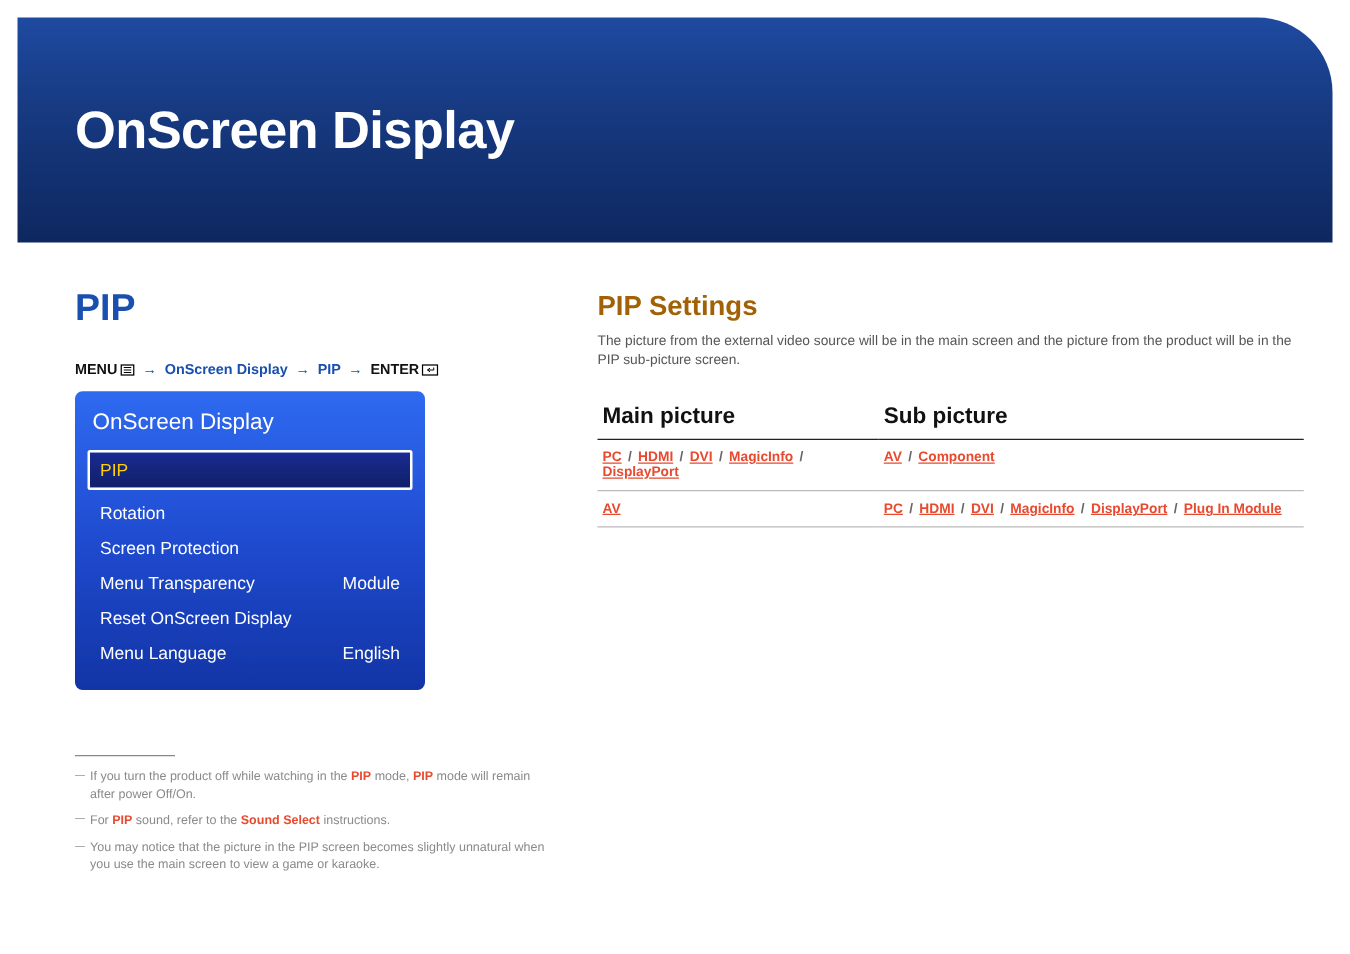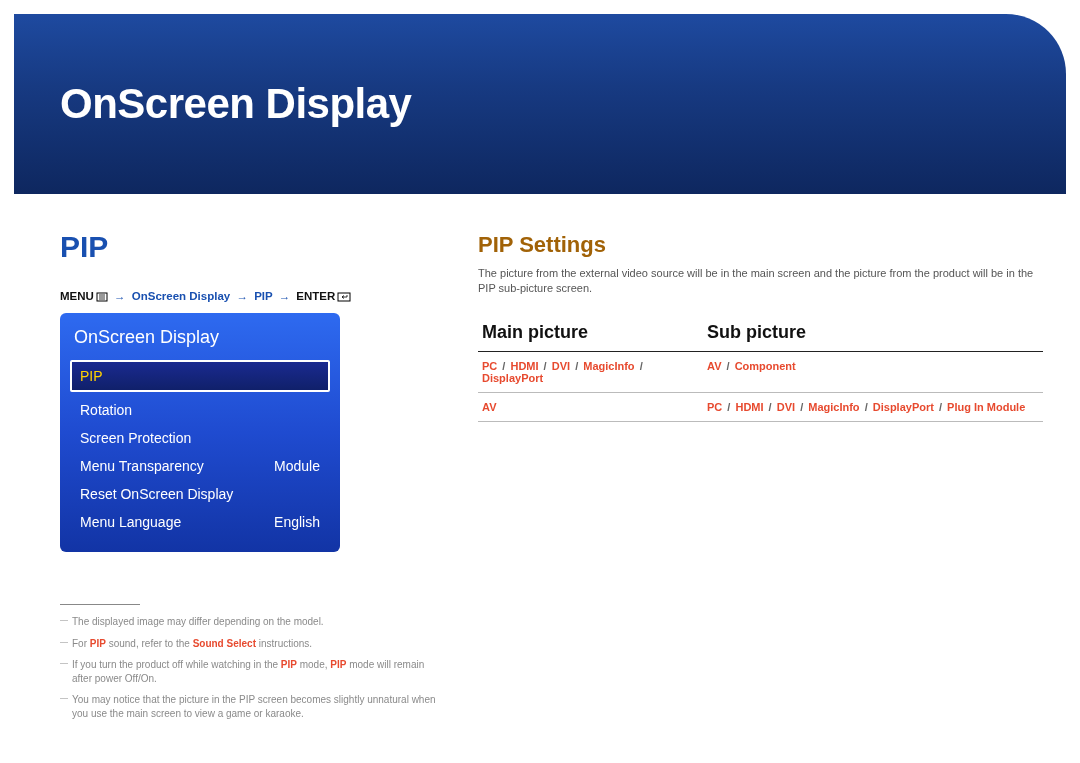--- a/index.html
+++ b/index.html
@@ -133,21 +133,21 @@
   font-weight: 700;
   color: #111;
 }
 .td {
   border-bottom: 1px solid #bbb;
   font-size: 11px;
 }
 .col1 { width: 225px; }
 .col2 { width: 340px; }
 .parts { }
-.parts .p { color: #e74a2f; font-weight: 600; }
+.parts .p { color: #e74a2f; font-weight: 600; text-decoration: underline; }
 .parts .sep { color: #666; font-weight: 600; margin: 0 2px; }
 </style>
 </head>
 <body>
 
 <div class="banner">
   <div class="banner-title">OnScreen Display</div>
 </div>
 
 <div class="section-label">PIP</div>
@@ -189,23 +189,22 @@
     <span class="label">Reset OnScreen Display</span>
   </div>
   <div class="osd-item">
     <span class="label">Menu Language</span>
     <span class="value">English</span>
   </div>
 </div>
 
 <div class="footnotes">
   <hr>
-  <div class="footnote"><span>The displayed image may differ depending on the model.</span></div>
+  <div class="footnote"><span>If you turn the product off while watching in the </span><span class="red">PIP</span><span> mode, </span><span class="red">PIP</span><span> mode will remain after power Off/On.</span></div>
   <div class="footnote"><span>For </span><span class="red">PIP</span><span> sound, refer to the </span><span class="red">Sound Select</span><span> instructions.</span></div>
-  <div class="footnote"><span>If you turn the product off while watching in the </span><span class="red">PIP</span><span> mode, </span><span class="red">PIP</span><span> mode will remain after power Off/On.</span></div>
   <div class="footnote"><span>You may notice that the picture in the PIP screen becomes slightly unnatural when you use the main screen to view a game or karaoke.</span></div>
 </div>
 
 <div class="right-title">PIP Settings</div>
 <div class="right-desc">The picture from the external video source will be in the main screen and the picture from the product will be in the PIP sub-picture screen.</div>
 
 <div class="table">
   <div class="tr">
     <div class="th col1">Main picture</div>
     <div class="th col2">Sub picture</div>

